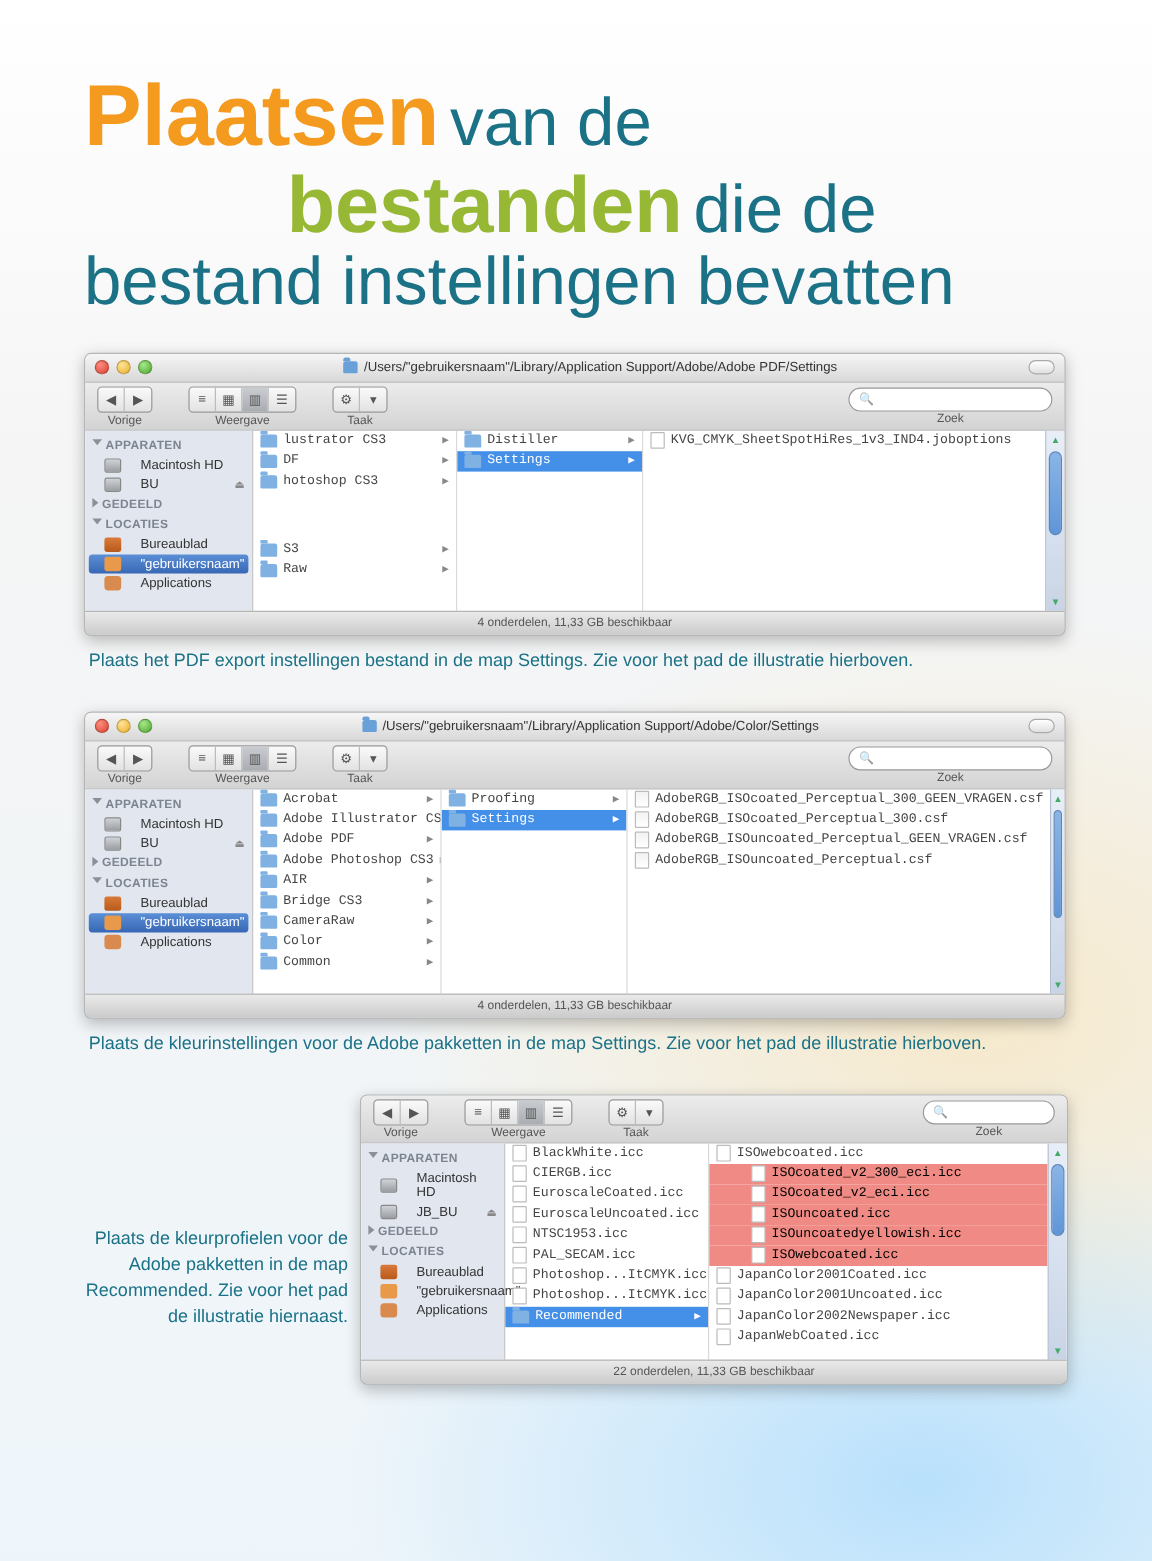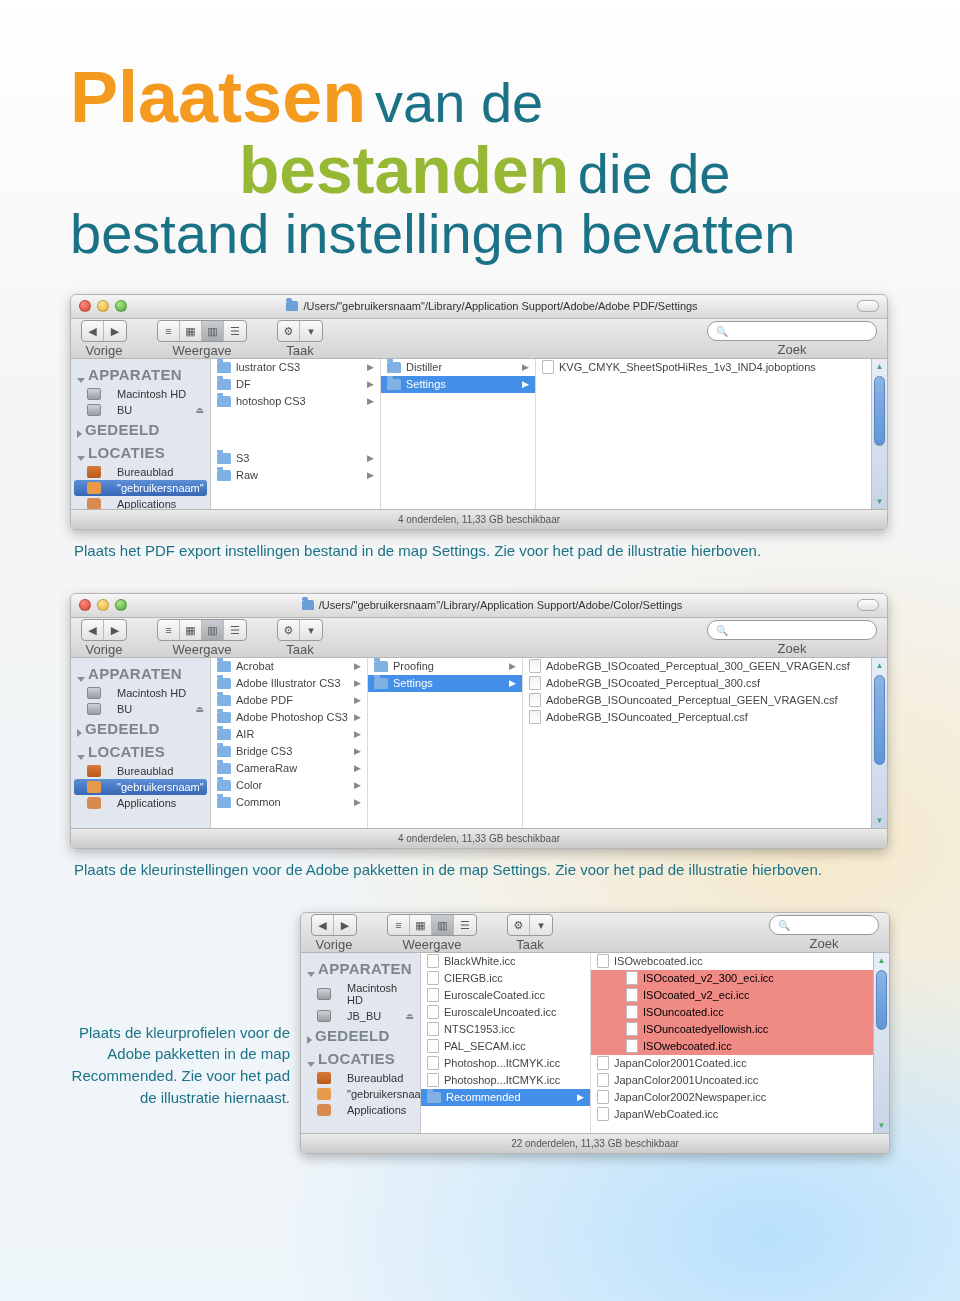--- a/index.html
+++ b/index.html
@@ -25,31 +25,31 @@
   .tl-btn{width:12px;height:12px;border-radius:50%;border:1px solid rgba(0,0,0,.2);}
   .tl-red{background:radial-gradient(circle at 35% 30%,#ff8b7e,#d64431);}
   .tl-yel{background:radial-gradient(circle at 35% 30%,#ffe397,#e8b02b);}
   .tl-grn{background:radial-gradient(circle at 35% 30%,#a6e98b,#4fa52f);}
   .titlepath{flex:1;text-align:center;color:#333;font-size:11px;display:flex;align-items:center;justify-content:center;gap:5px;}
   .titlepath .fico{width:12px;height:10px;background:#6aa0d8;border-radius:2px 2px 1px 1px;position:relative;}
   .titlepath .fico::before{content:"";position:absolute;top:-3px;left:0;width:6px;height:3px;background:#6aa0d8;border-radius:2px 2px 0 0;}
   .pill{width:22px;height:12px;border:1px solid #aaa;border-radius:10px;background:linear-gradient(#fff,#e0e0e0);}
   .toolbar{height:40px;background:linear-gradient(#ececec,#d3d3d3);border-bottom:1px solid #b5b5b5;display:flex;align-items:center;padding:4px 10px 2px;gap:30px;}
   .tbseg{display:flex;flex-direction:column;align-items:center;gap:1px;}
-  .tblabel{font-size:13px;color:#555;}
+  .tblabel{font-size:10px;color:#555;}
   .btngrp{display:flex;border:1px solid #999;border-radius:4px;overflow:hidden;background:linear-gradient(#fafafa,#e2e2e2);}
   .btngrp span{width:22px;height:20px;display:flex;align-items:center;justify-content:center;border-right:1px solid #bbb;font-size:11px;color:#555;}
   .btngrp span:last-child{border-right:none;}
   .btngrp .active{background:linear-gradient(#c9cdd1,#a9adb1);} 
   .gear{font-size:13px;}
   .search{margin-left:auto;width:170px;height:20px;border:1px solid #999;border-radius:11px;background:#fff;display:flex;align-items:center;padding:0 8px;color:#888;}
   .search::before{content:"🔍";font-size:10px;margin-right:4px;opacity:.6;}
   .body{display:flex;background:#fff;}
   .sidebar{width:140px;background:#e1e6ef;border-right:1px solid #c8c8c8;padding:4px 0;}
-  .sb-hdr{display:flex;align-items:flex-end;font-size:15px;color:#7d8490;font-weight:bold;padding:3px 6px;letter-spacing:.3px;}
+  .sb-hdr{display:flex;align-items:flex-start;font-size:10px;color:#7d8490;font-weight:bold;padding:3px 6px;letter-spacing:.3px;}
   .tri{display:inline-block;width:0;height:0;margin-right:3px;}
   .tri.down{border-left:4px solid transparent;border-right:4px solid transparent;border-top:5px solid #8a8f98;}
   .tri.right{border-top:4px solid transparent;border-bottom:4px solid transparent;border-left:5px solid #8a8f98;}
   .sb-item{display:flex;align-items:center;gap:16px;padding:2px 6px 2px 16px;color:#333;}
   .sb-item.sel{background:linear-gradient(#5b8fd6,#3767b5);color:#fff;border-radius:3px;margin:0 3px;padding-left:13px;}
   .ico{width:14px;height:12px;flex-shrink:0;border-radius:2px;}
   .ico.hd{background:linear-gradient(#cfd2d6,#9a9ea3);border:1px solid #888;border-radius:2px;}
   .ico.app{background:#d98b4f;border-radius:3px;}
   .ico.desk{background:linear-gradient(#d97a3a,#b85a1a);border-radius:2px;}
   .ico.home{background:#e89a4a;border-radius:2px;}
@@ -67,21 +67,21 @@
   .row.sel .chev{color:#fff;}  
   .row.red{background:#f08a85;color:#000;padding-left:35px;}
   .scroll{width:16px;background:linear-gradient(#e8eef7,#c8d4e6);border-left:1px solid #b0bdd0;position:relative;}
   .scroll .up,.scroll .dn{height:15px;display:flex;align-items:center;justify-content:center;font-size:8px;color:#4a6;}
   .scroll .track{flex:1;position:relative;}
   .scroll .thumb{position:absolute;left:2px;right:2px;background:linear-gradient(#8ab5e6,#5f95d8);border-radius:7px;border:1px solid #5b85bb;}
   .status{height:20px;background:linear-gradient(#eaeaea,#cbcbcb);border-top:1px solid #b5b5b5;display:flex;align-items:center;justify-content:center;font-size:10px;color:#555;position:relative;}
   .f1{width:818px;margin-left:0;}
   .f2{width:818px;}
   .f3{width:590px;}
-  .cols{flex:1;display:flex;}
+  .cols{flex:1;display:flex;font-family:Liberation Mono, monospace;}
   .colh{display:flex;flex-direction:column;}
 </style>
 </head>
 <body>
 
 <div class="page">
   <h1>
     <span class="t-amber">Plaatsen</span>
     <span class="t-teal">van de</span><br>
     <span style="display:inline-block;width:160px"></span>

